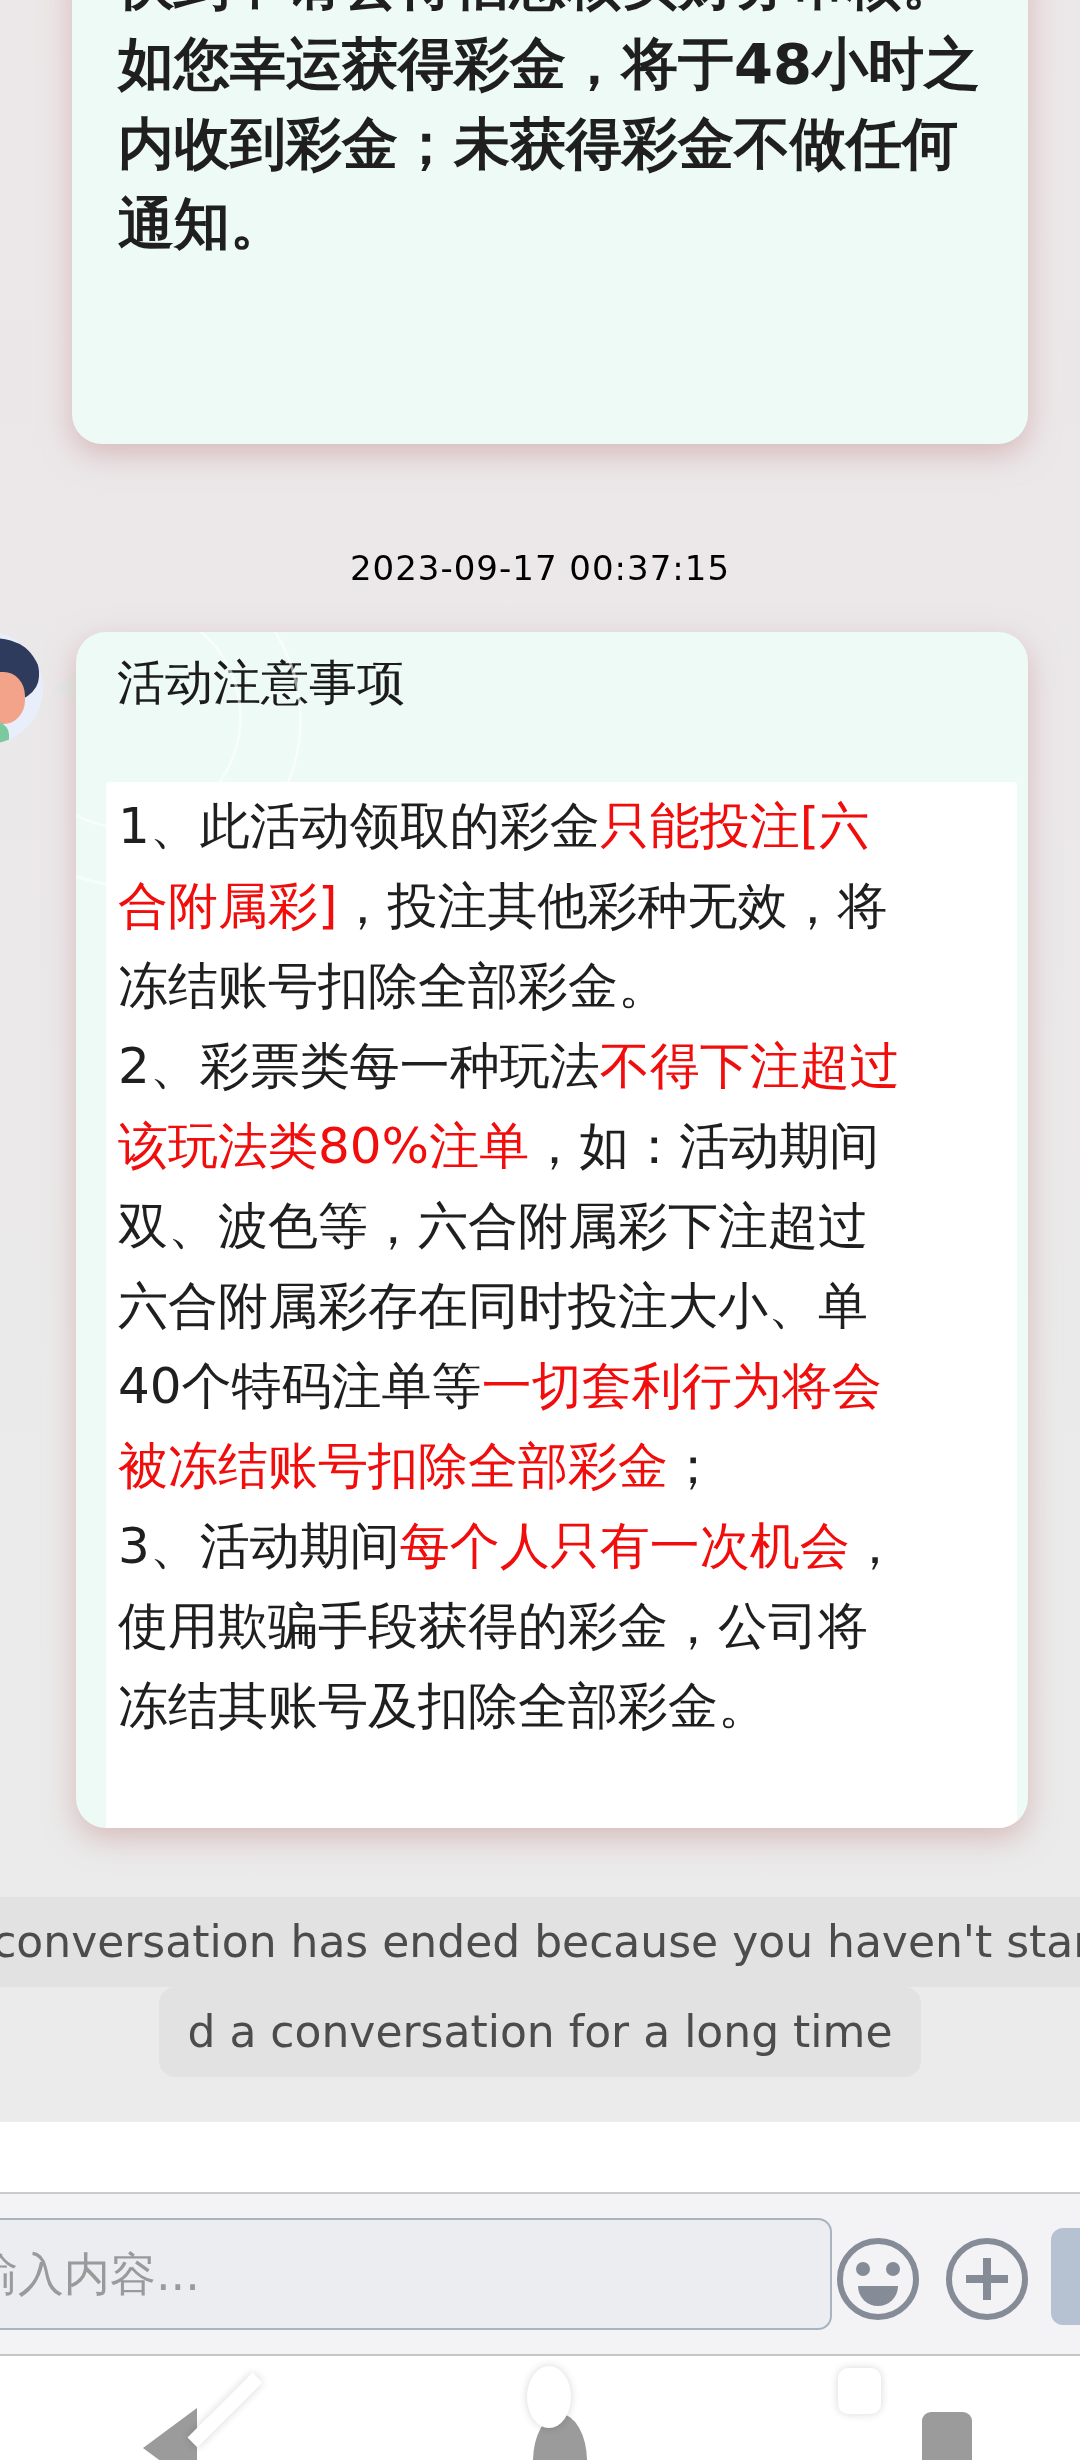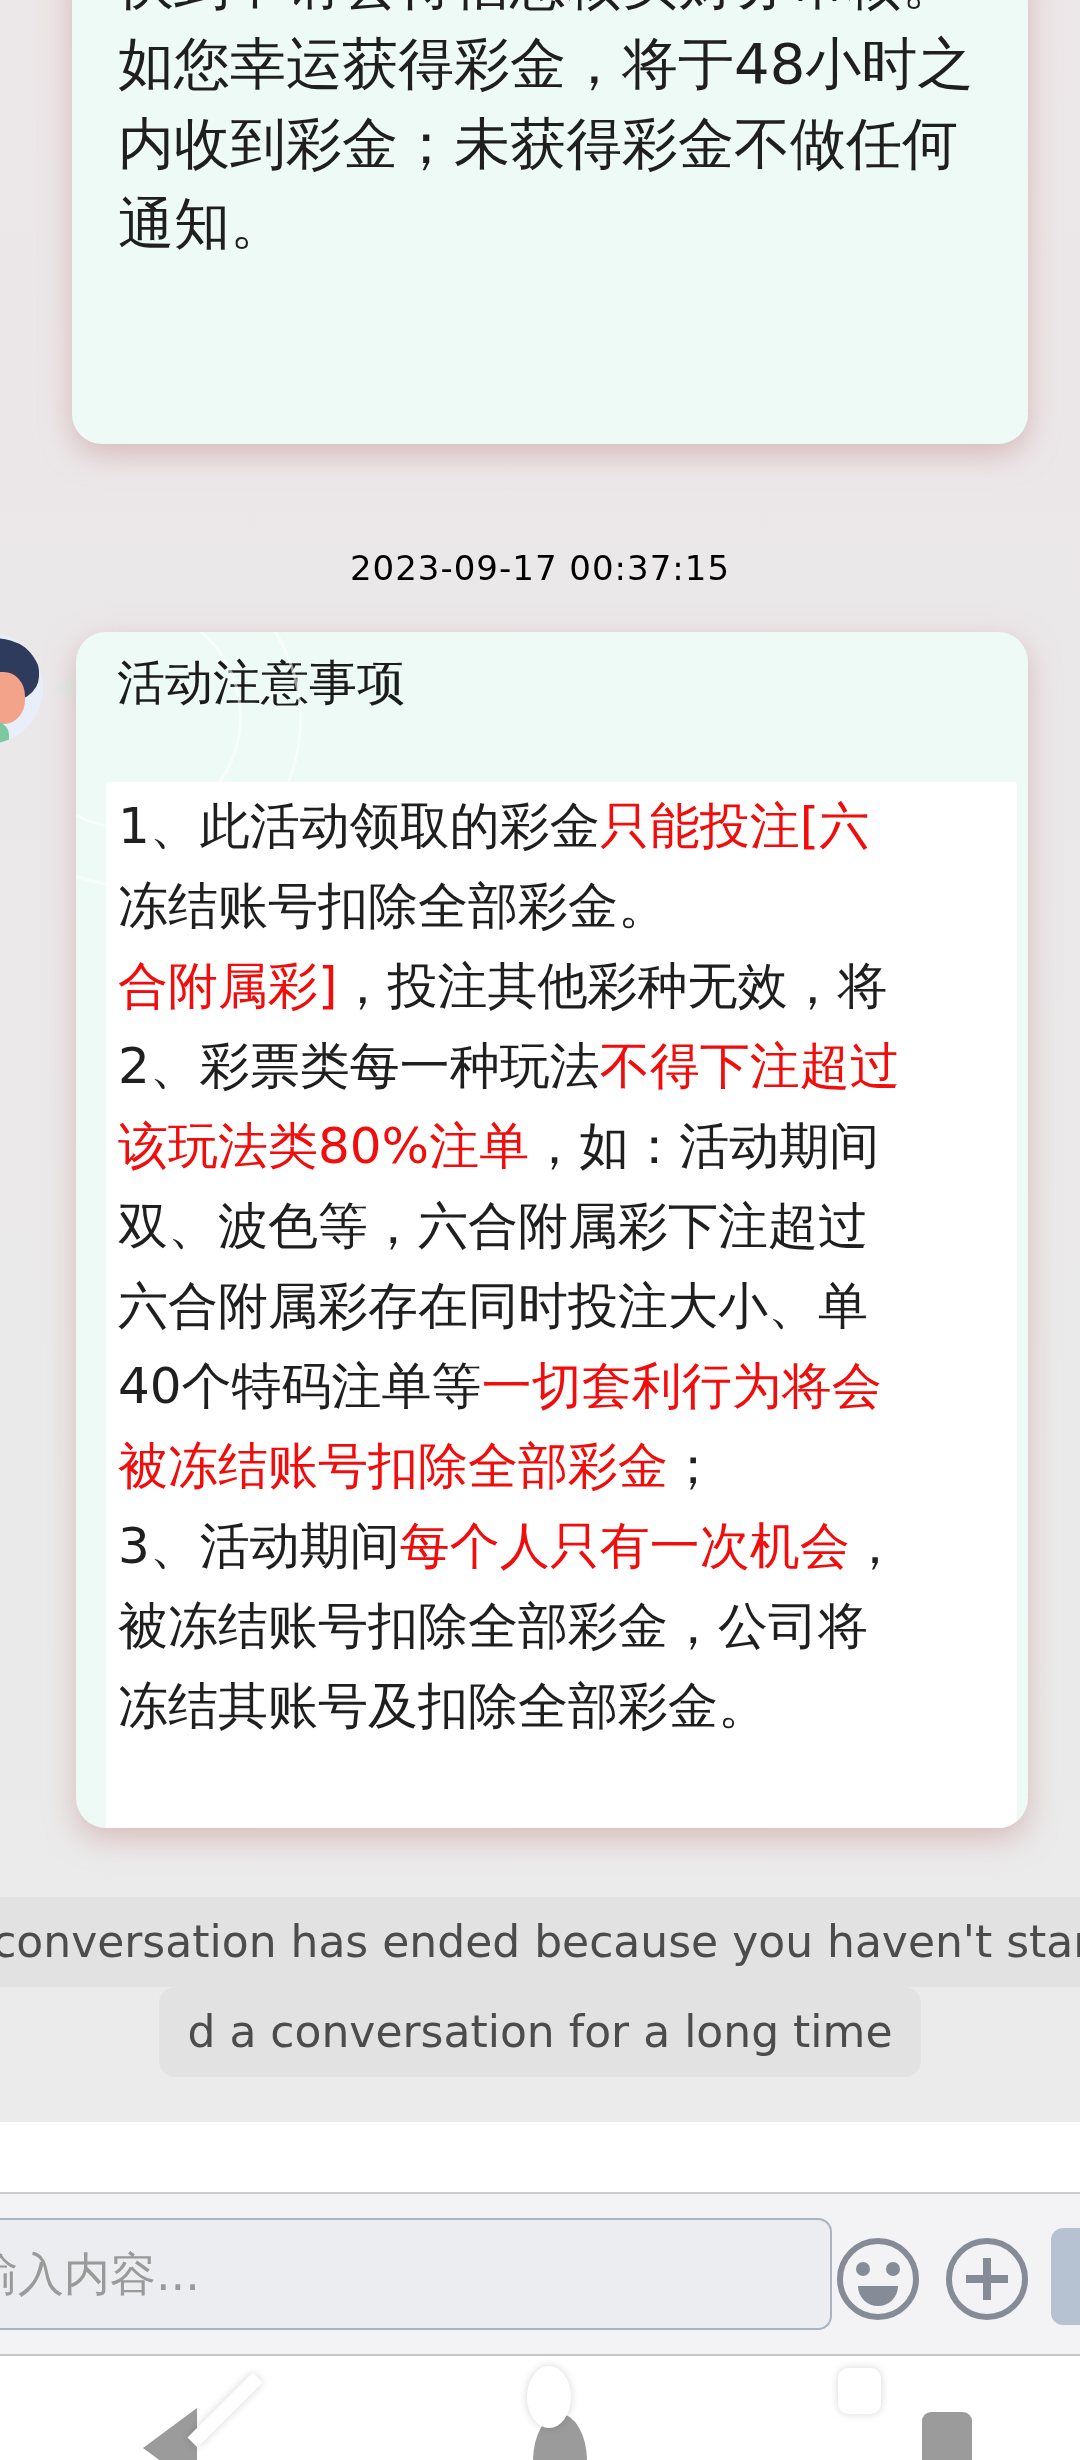--- a/index.html
+++ b/index.html
@@ -5,21 +5,21 @@
   html,body{margin:0;padding:0;background:#fff;}
   .stage{position:relative;width:1080px;height:2460px;overflow:hidden;background:#ffffff;
          font-family:"DejaVu Sans","Liberation Sans",sans-serif;}
   
   .chat-bg{position:absolute;left:0;top:0;width:1080px;height:2122px;
            background:linear-gradient(180deg,#ece7e8 0%,#ebe8ea 35%,#ebeaea 65%,#ebebeb 100%);}
   
   .bubble1{position:absolute;left:72px;top:-56px;width:956px;height:500px;box-sizing:border-box;
            background:#eefaf6;border-radius:30px;padding:0 46px;
            box-shadow:0 10px 30px rgba(198,148,148,.55);}
-  .bubble1 .msg-line{height:80px;line-height:80px;font-size:56px;color:#1f1f1f;white-space:nowrap;}
+  .bubble1 .msg-line{height:80px;line-height:80px;font-size:56px;color:#1f1f1f;white-space:nowrap;font-weight:bold;}
   
   .timestamp{position:absolute;left:0;top:548px;width:1080px;text-align:center;
              font-size:34px;color:#000000;letter-spacing:1px;}
   
   .avatar{position:absolute;left:-69px;top:632px;width:112px;height:112px;border-radius:50%;
           background:#e8effa;overflow:hidden;}
   .avatar .hair{position:absolute;right:4px;top:6px;width:92px;height:66px;background:#2f3b5c;
                 border-radius:50% 50% 42% 46%;}
   .avatar .face{position:absolute;right:18px;top:40px;width:46px;height:52px;background:#f2a389;
                 border-radius:46%;}
@@ -94,30 +94,30 @@
     <div class="face"></div>
     <div class="shoulder"></div>
   </div>
   <div class="tail"></div>
   <div class="bubble2">
     <div class="ring r1"></div>
     <div class="ring r2"></div>
     <div class="title">活动注意事项</div>
     <div class="notice-box" id="noticeBox">
         <div class="notice-line"><span>1、此活动领取的彩金</span><span class="red">只能投注[六</span></div>
+        <div class="notice-line"><span class="red">合附属彩]</span><span>，投注其他彩种无效，将</span></div>
         <div class="notice-line"><span>冻结账号扣除全部彩金。</span></div>
-        <div class="notice-line"><span class="red">合附属彩]</span><span>，投注其他彩种无效，将</span></div>
         <div class="notice-line"><span>2、彩票类每一种玩法</span><span class="red">不得下注超过</span></div>
         <div class="notice-line"><span class="red">该玩法类80%注单</span><span>，如：活动期间</span></div>
         <div class="notice-line"><span>双、波色等，六合附属彩下注超过</span></div>
         <div class="notice-line"><span>六合附属彩存在同时投注大小、单</span></div>
         <div class="notice-line"><span>40个特码注单等</span><span class="red">一切套利行为将会</span></div>
         <div class="notice-line"><span class="red">被冻结账号扣除全部彩金</span><span>；</span></div>
         <div class="notice-line"><span>3、活动期间</span><span class="red">每个人只有一次机会</span><span>，</span></div>
-        <div class="notice-line"><span>被冻结账号扣除全部彩金，公司将</span></div>
+        <div class="notice-line"><span>使用欺骗手段获得的彩金，公司将</span></div>
         <div class="notice-line"><span>冻结其账号及扣除全部彩金。</span></div>
       </div>
   </div>
 
   <div class="ended-wrap">
     <span class="ended-chunk first">This conversation has ended because you haven't starte</span>
     <span class="ended-chunk">d a conversation for a long time</span>
   </div>
 
   <div class="toolbar"></div>

